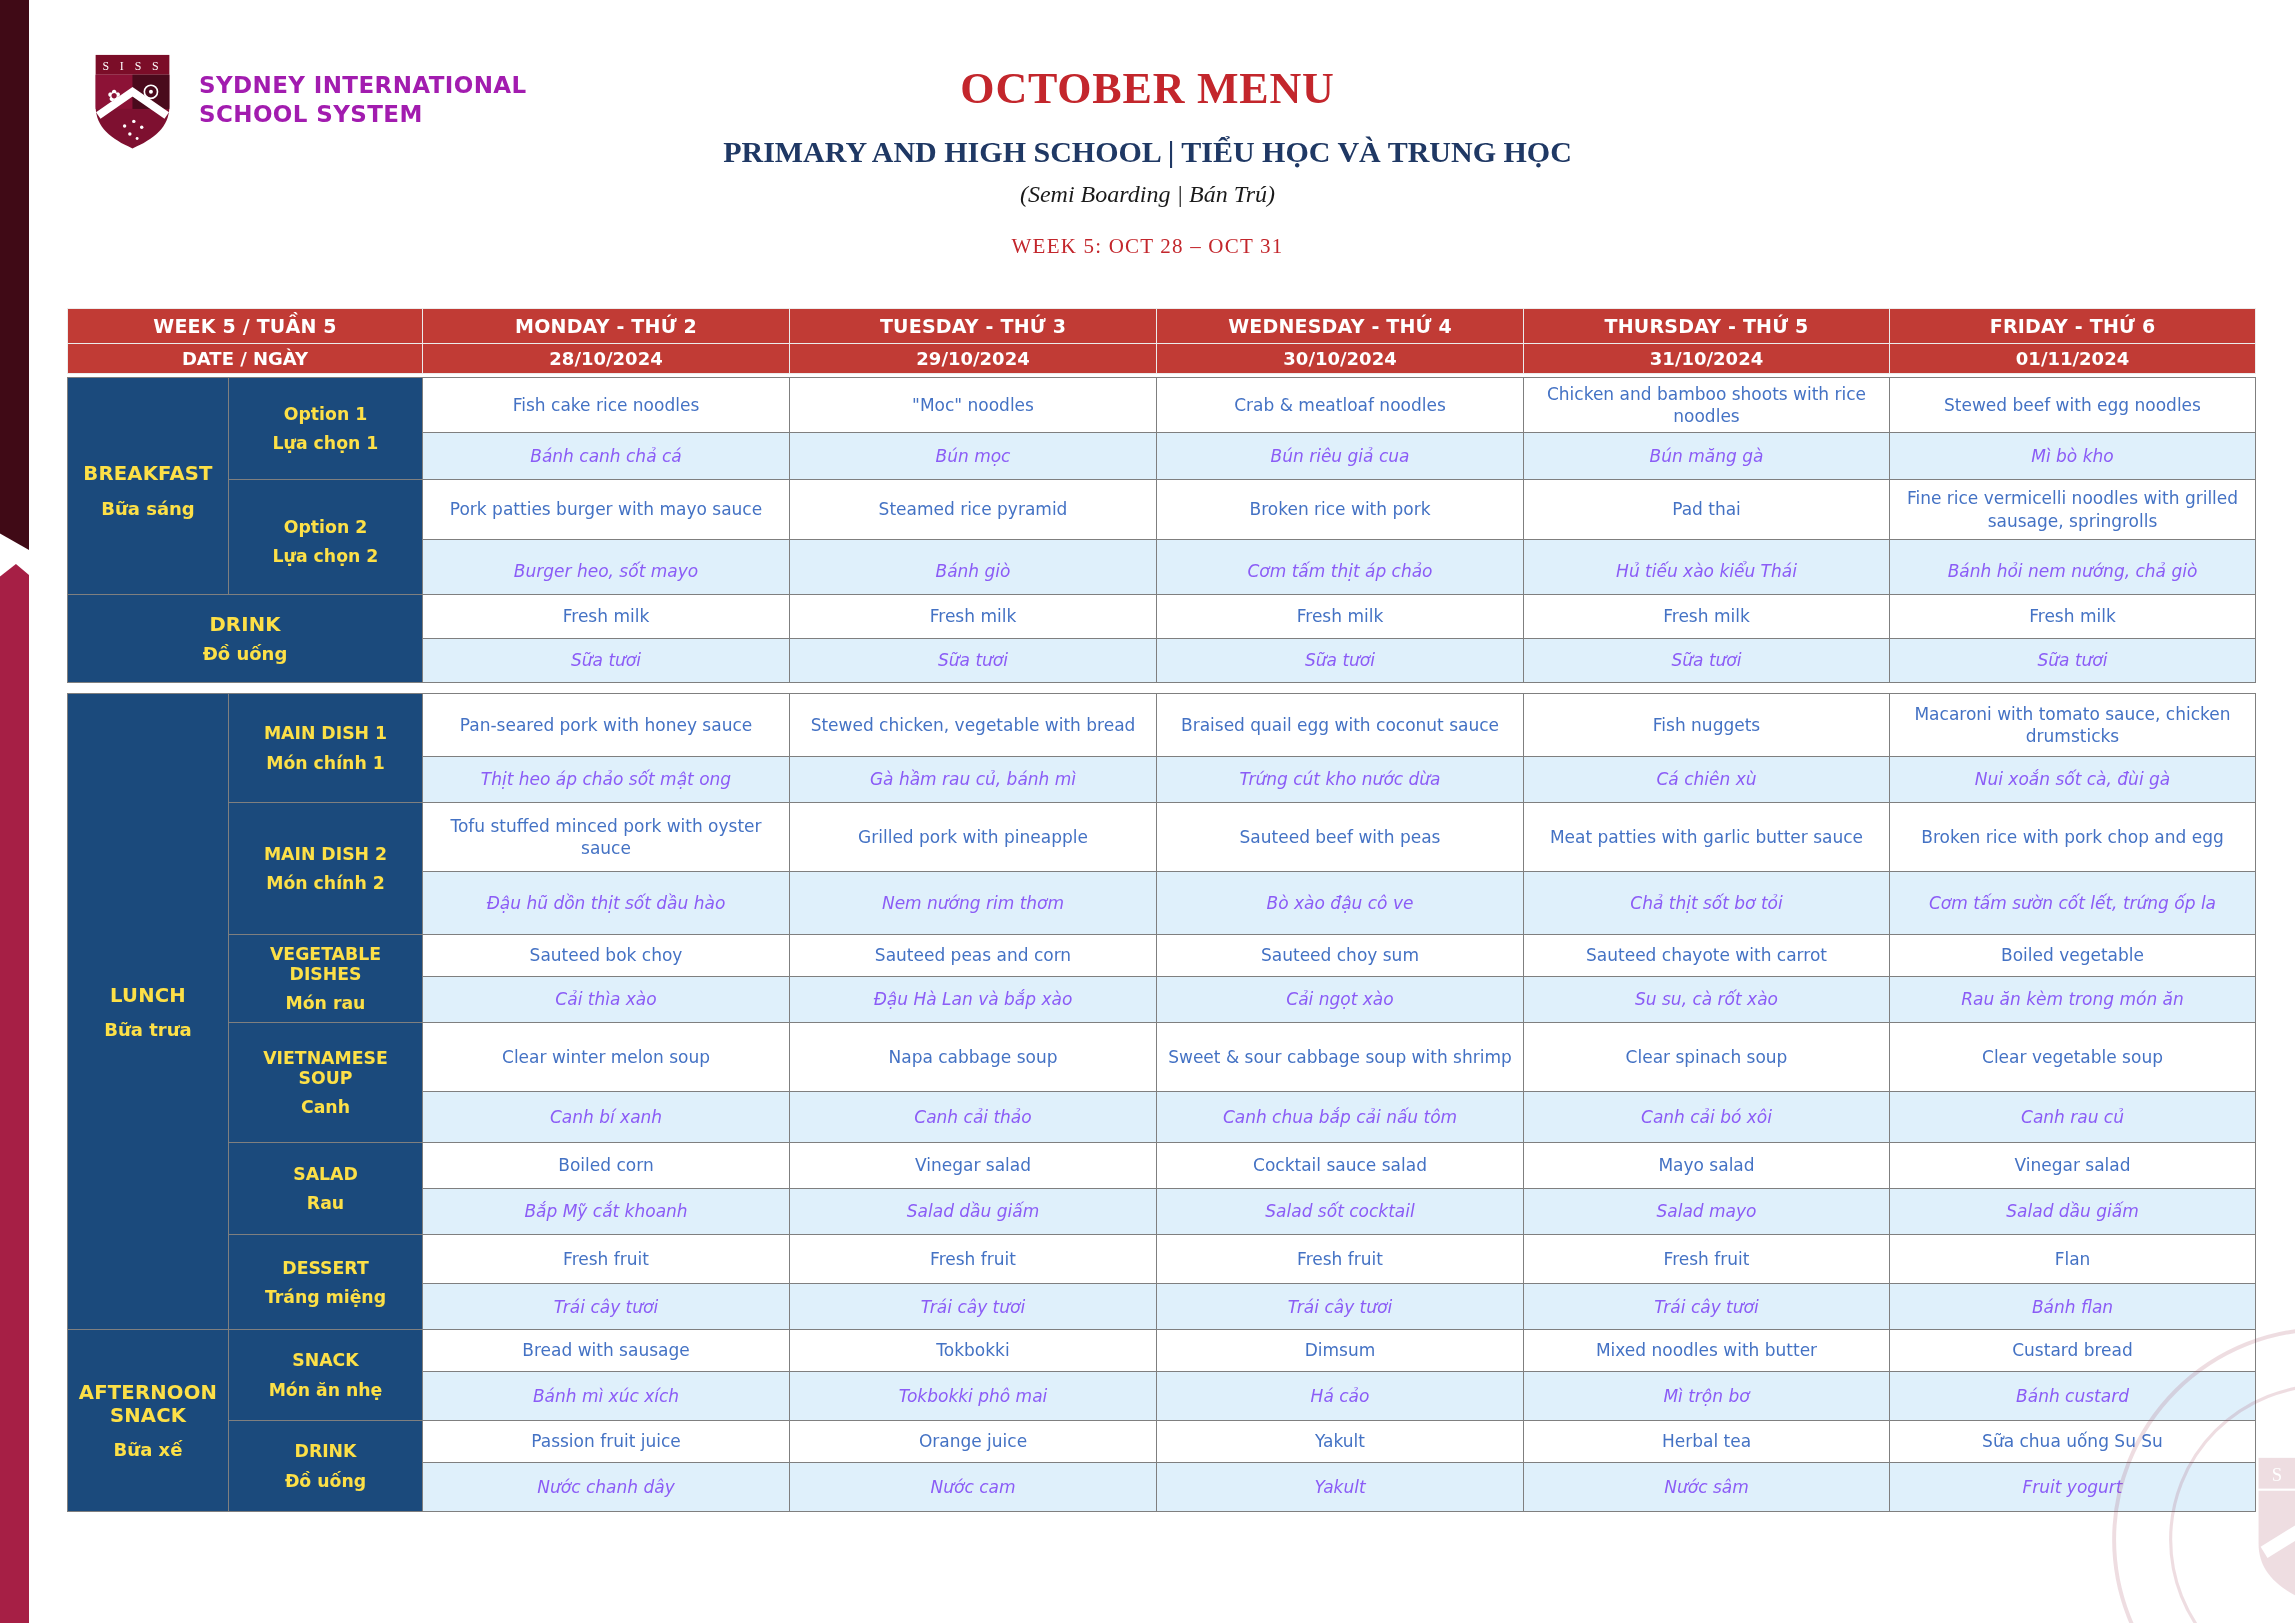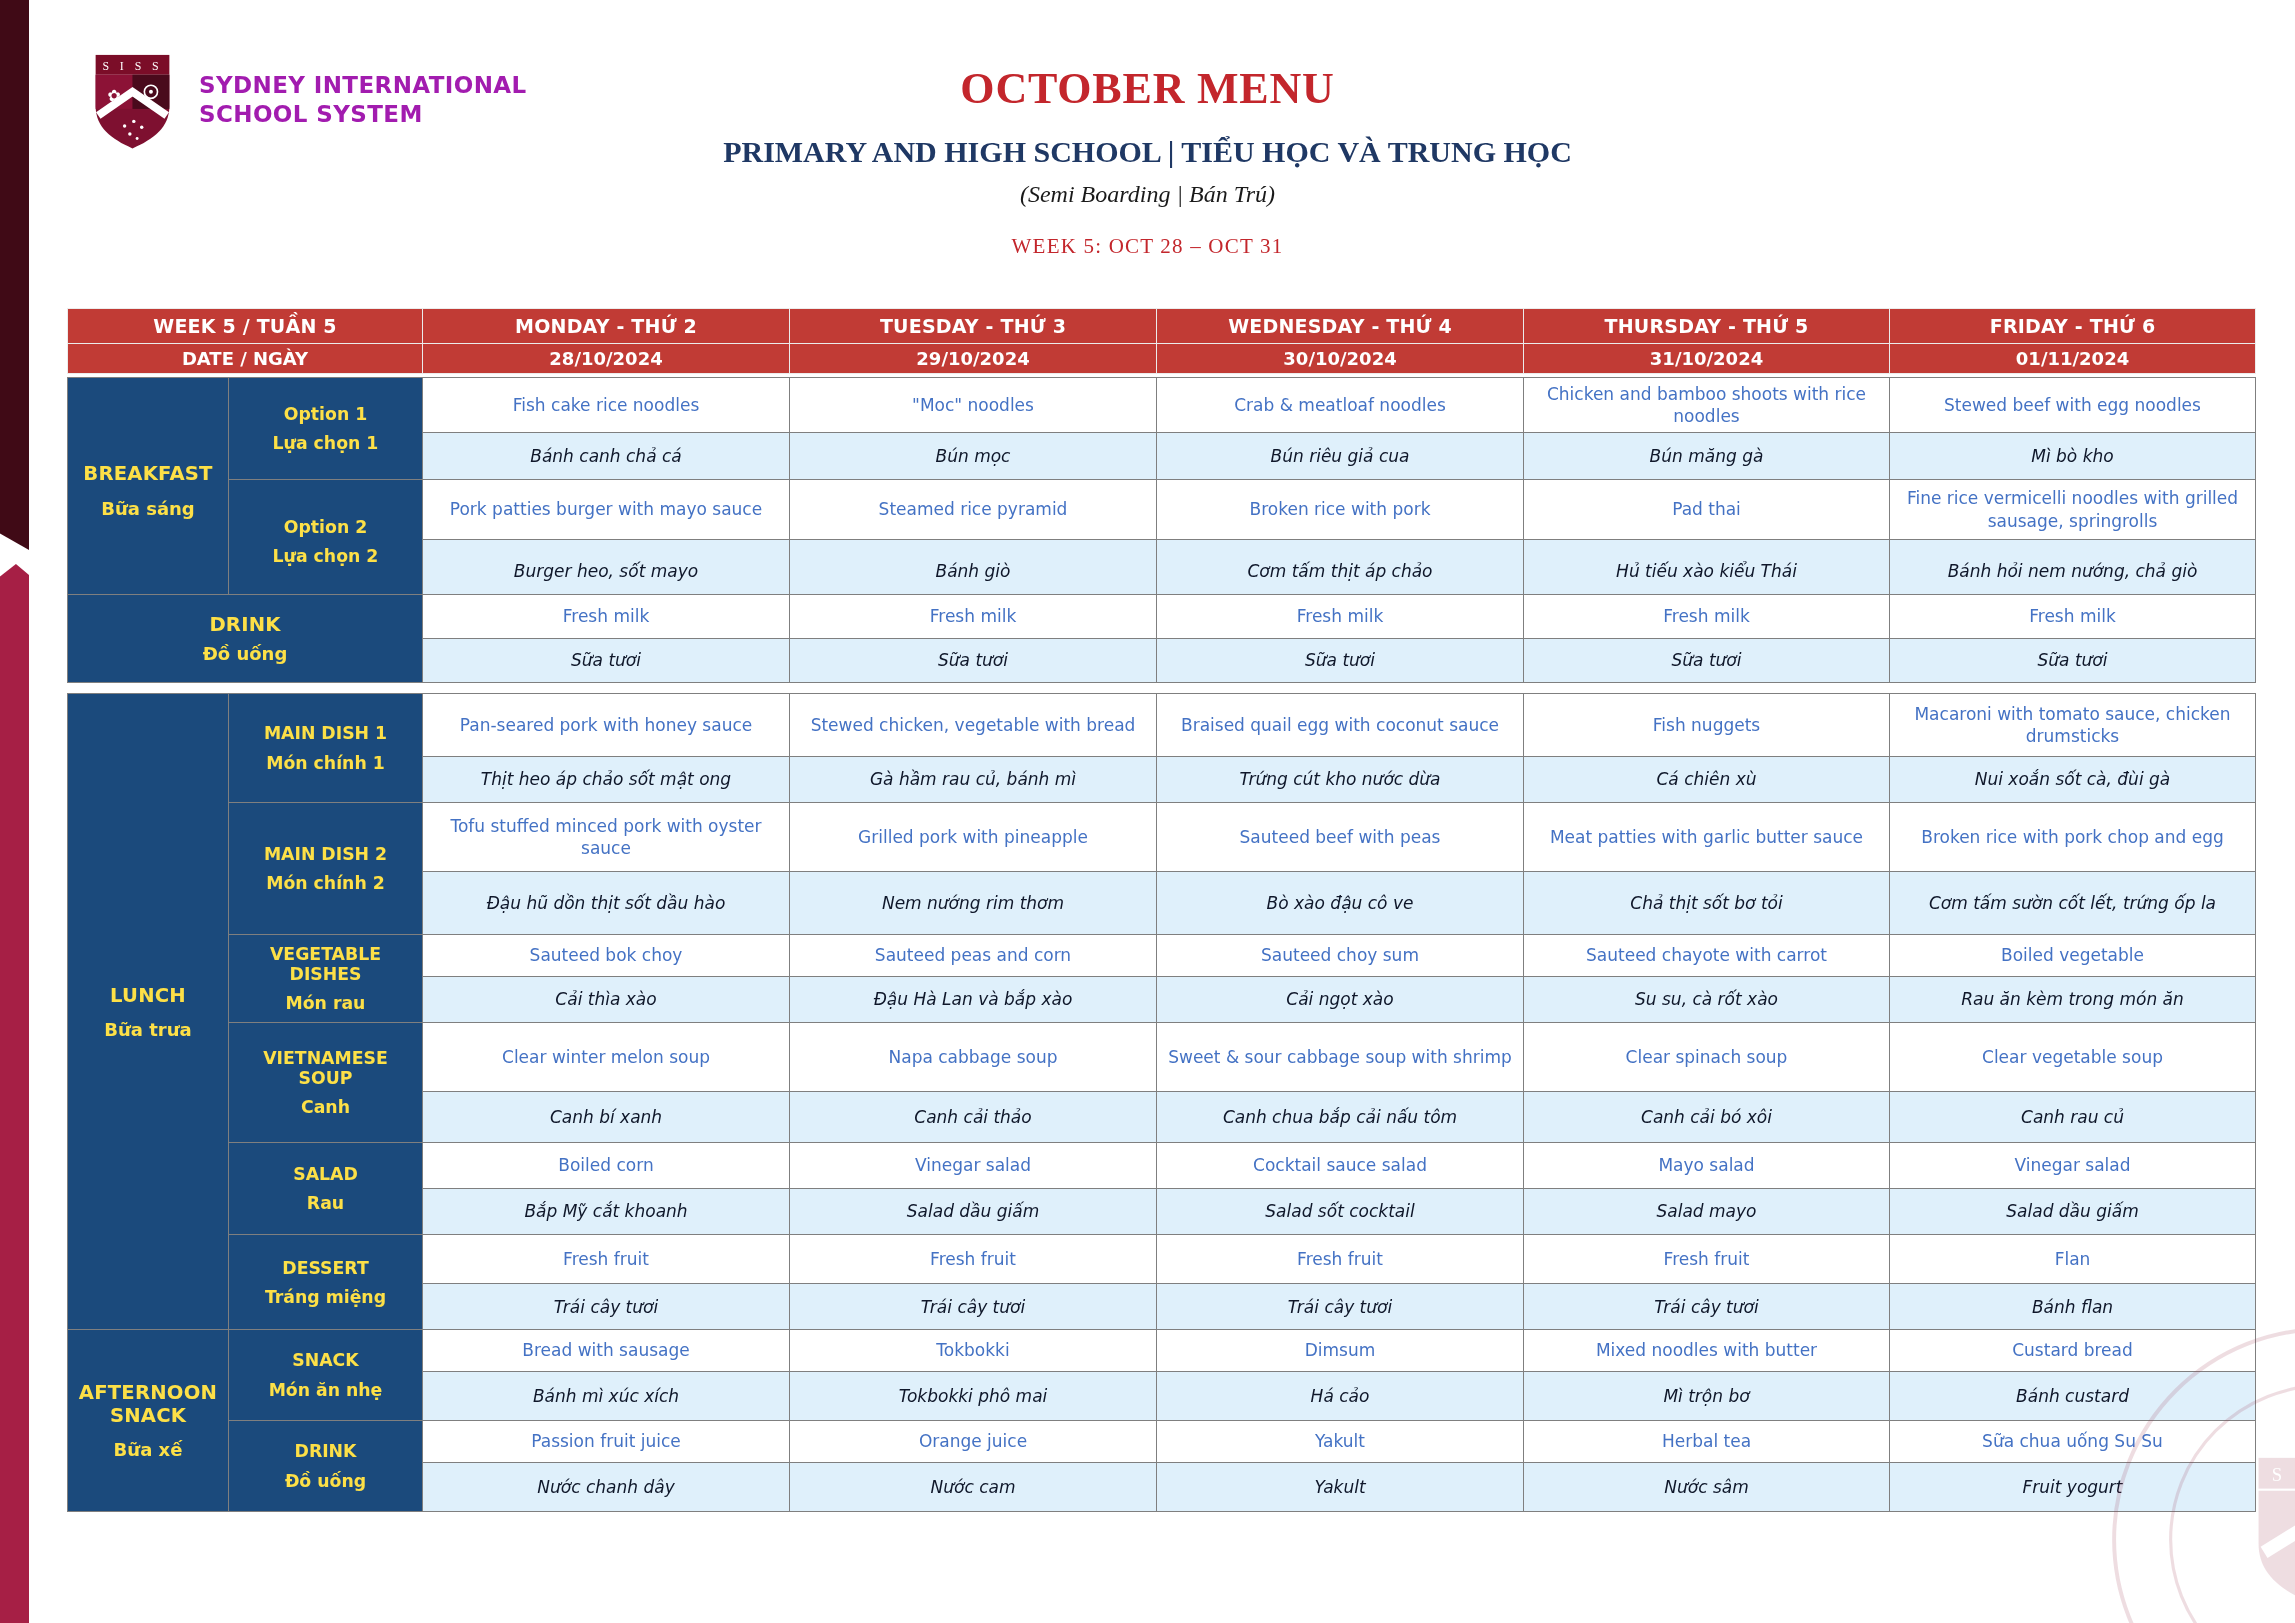--- a/index.html
+++ b/index.html
@@ -40,21 +40,21 @@
   .redhead .day{font-size:19px;letter-spacing:0.2px;}
   .redhead .date{font-size:18px;font-weight:600;}
 
   td.nav{background:#1B4A7C;color:#fde047;padding:3.1px 4.7px;}
   .cat-en{display:block;font-size:19.6px;font-weight:bold;letter-spacing:0.2px;}
   .cat-vi{display:block;font-size:18px;font-weight:600;margin-top:12.6px;}
   .sub-en{display:block;font-size:17.3px;font-weight:bold;}
   .sub-vi{display:block;font-size:17.3px;font-weight:600;margin-top:9.4px;}
 
   tr.row-en td.dish{background:#ffffff;color:#4472C4;font-size:17px;line-height:1.3;}
-  tr.row-vi td.dish{background:#DFF0FB;color:#0f172a;font-style:italic;font-size:17px;line-height:1.3;}
+  tr.row-vi td.dish{background:#DFF0FB;color:#8b5cf6;font-style:italic;font-size:17px;line-height:1.3;}
 
   #watermark{left:2089px;top:1304px;opacity:.17;}
 </style>
 </head>
 <body>
 
 <div class="abs" id="stripe-top"></div>
 <div class="abs" id="stripe-bottom"></div>
 
 <svg class="abs" style="left:93px;top:50px;" width="79" height="102" viewBox="0 0 120 152">

